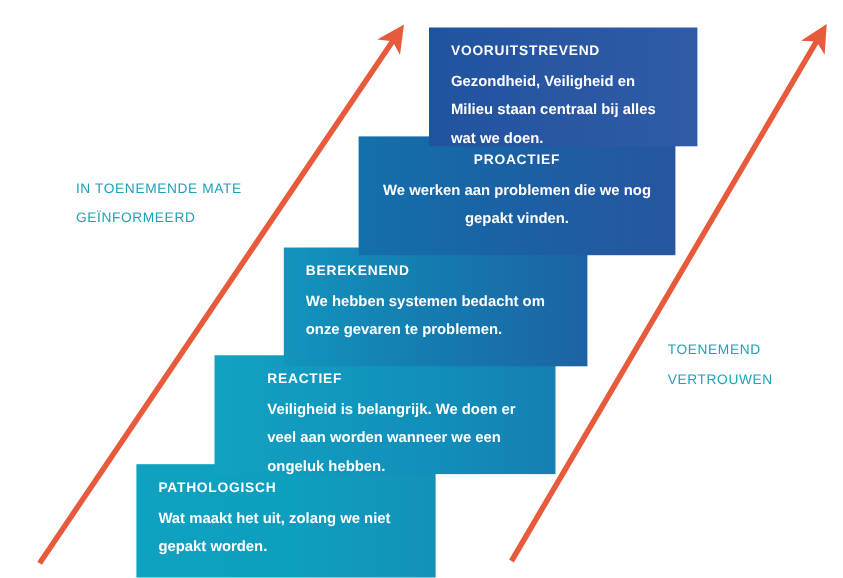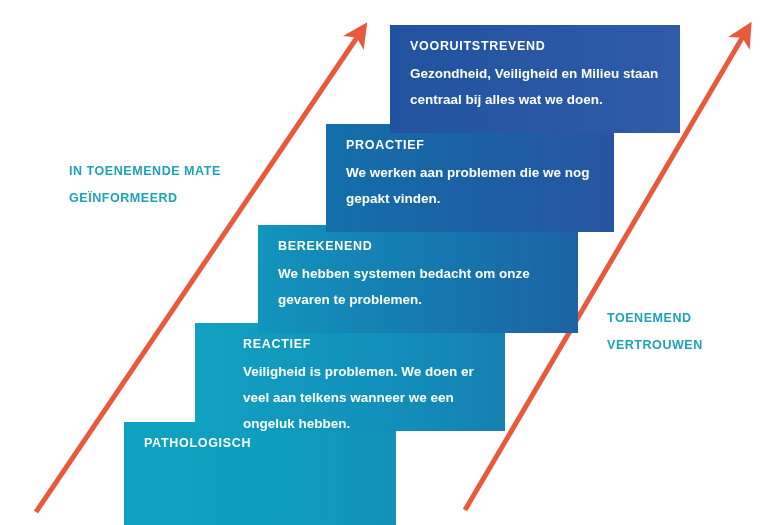--- a/index.html
+++ b/index.html
@@ -28,21 +28,21 @@
     top: 0;
     width: 766px;
     height: 525px;
     pointer-events: none;
   }
 
   
   .axis-label {
     position: absolute;
     color: #1FA2B8;
-    font-weight: bold;
+    font-weight: normal;
     font-size: 12.5px;
     letter-spacing: 0.55px;
     line-height: 27px;
     text-transform: uppercase;
     white-space: pre-line;
   }
   #label-informed {
     left: 69px;
     top: 158px;
     width: 220px;
@@ -85,35 +85,36 @@
     left: 195px;
     top: 323px;
     width: 310px;
     height: 108px;
     background: linear-gradient(90deg, #11A2C1 0%, #1190BA 60%, #1580B2 100%);
     padding-left: 48px;
   }
   #step-berekenend {
     left: 258px;
     top: 225px;
-    width: 320px;
+    width: 276px;
     height: 108px;
     background: linear-gradient(90deg, #1295BC 0%, #1578AE 55%, #1D63A4 100%);
   }
   #step-proactief {
     left: 326px;
     top: 124px;
     width: 288px;
     height: 108px;
     background: linear-gradient(90deg, #1370AA 0%, #1C5FA4 55%, #2755A2 100%);
+    text-align: center;
   }
   #step-vooruitstrevend {
     left: 390px;
     top: 25px;
-    width: 290px;
+    width: 244px;
     height: 108px;
     background: linear-gradient(90deg, #20539F 0%, #2A57A4 55%, #2F5BA8 100%);
   }
 </style>
 </head>
 <body>
 
 <div id="stage">
 
   <svg id="arrows" viewBox="0 0 766 525" width="766" height="525" xmlns="http://www.w3.org/2000/svg">
@@ -130,25 +131,26 @@
   </svg>
 
   <div class="axis-label" id="label-informed">IN TOENEMENDE MATE
 GEÏNFORMEERD</div>
 
   <div class="axis-label" id="label-trust">TOENEMEND
 VERTROUWEN</div>
 
   <div class="step" id="step-pathologisch">
     <div class="step-title">PATHOLOGISCH</div>
+    <div class="step-desc">Wat maakt het uit, zolang we niet gepakt worden.</div>
   </div>
 
   <div class="step" id="step-reactief">
     <div class="step-title">REACTIEF</div>
-    <div class="step-desc">Veiligheid is problemen. We doen er veel aan telkens wanneer we een ongeluk hebben.</div>
+    <div class="step-desc">Veiligheid is belangrijk. We doen er veel aan worden wanneer we een ongeluk hebben.</div>
   </div>
 
   <div class="step" id="step-berekenend">
     <div class="step-title">BEREKENEND</div>
     <div class="step-desc">We hebben systemen bedacht om onze gevaren te problemen.</div>
   </div>
 
   <div class="step" id="step-proactief">
     <div class="step-title">PROACTIEF</div>
     <div class="step-desc">We werken aan problemen die we nog gepakt vinden.</div>

